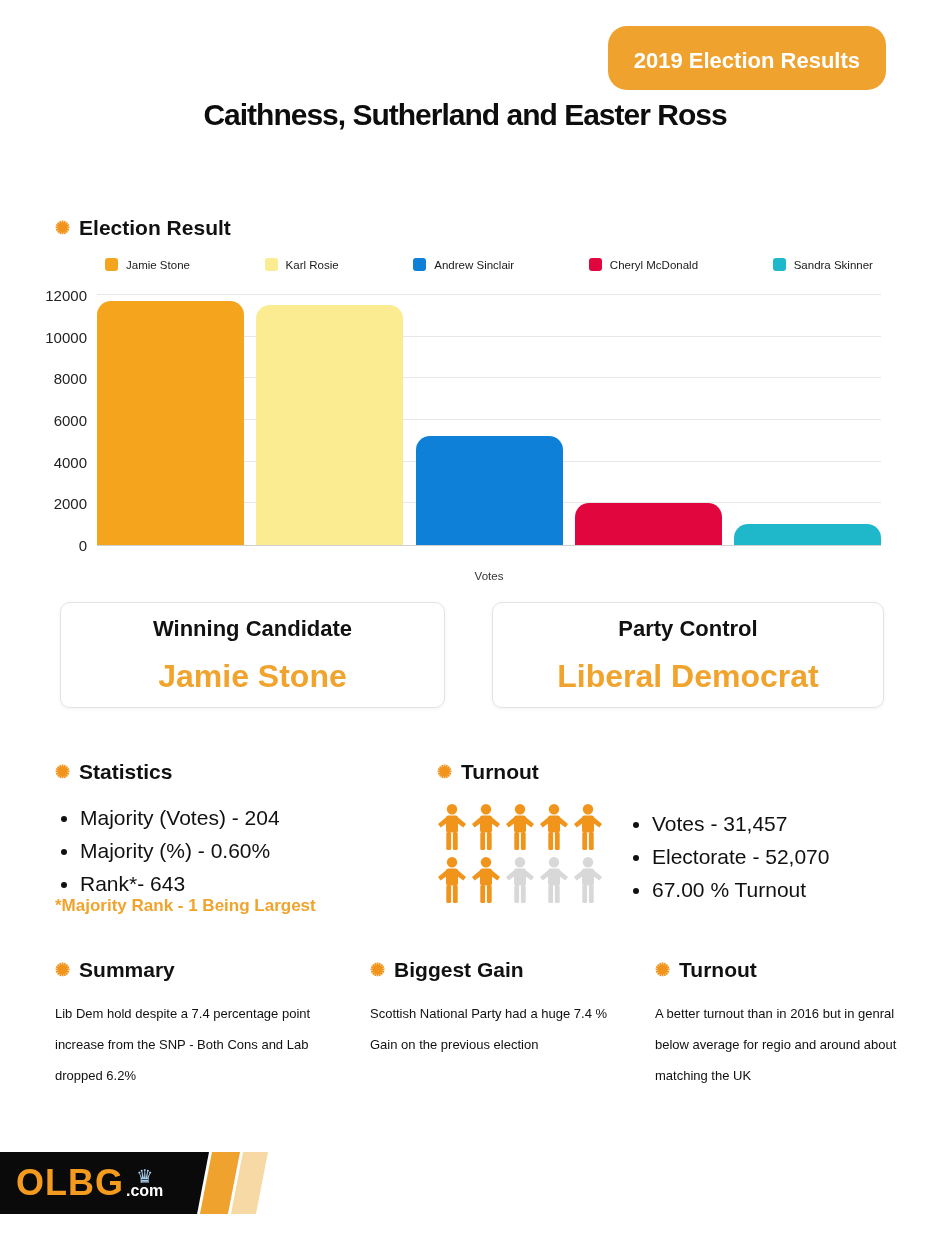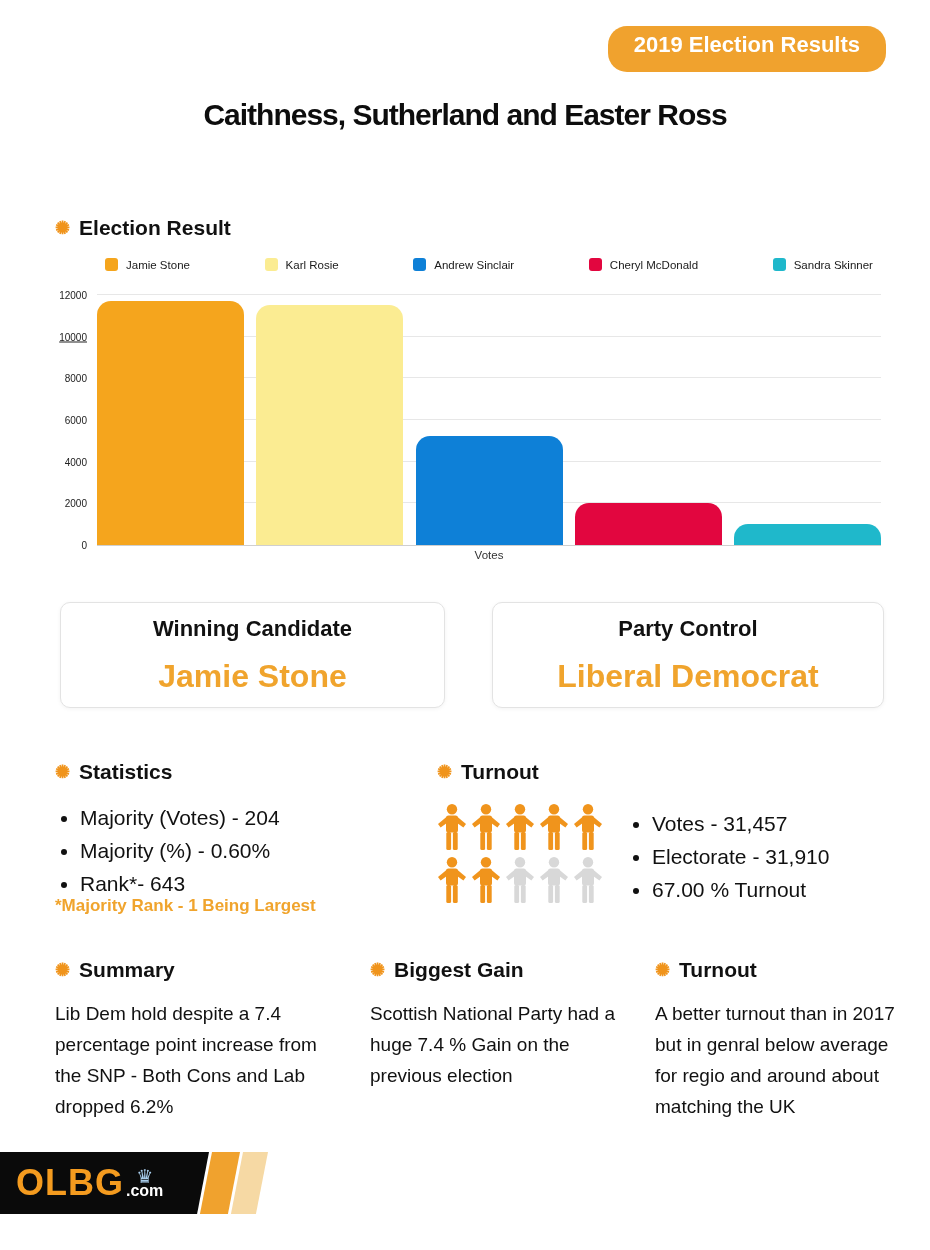--- a/index.html
+++ b/index.html
@@ -1,46 +1,46 @@
 <!DOCTYPE html>
 <html><head>
 <meta charset="utf-8">
 <style>
   html,body{margin:0;padding:0;background:#fff;}
   .page{position:relative;width:930px;height:1250px;background:#ffffff;overflow:hidden;
         font-family:"Liberation Sans", sans-serif;color:var(--body,#1a1a1a);}
 
   
-  .badge{position:absolute;top:26px;right:44px;height:46px;line-height:38px;
+  .badge{position:absolute;top:26px;right:44px;height:32px;line-height:38px;
          background:var(--badge-bg,#F0A22E);color:#fff;font-weight:700;font-size:22px;
-         padding:0 26px;border-radius:19px;}
+         padding:16px 26px;border-radius:19px;}
 
   
   .title{position:absolute;top:98px;left:0;width:100%;text-align:center;margin:0;
          font-size:30px;font-weight:700;letter-spacing:-1px;color:#0d0d0d;}
 
   
   .sec-head{position:absolute;display:flex;align-items:center;gap:9px;
             font-size:21px;font-weight:700;color:#111;}
   .burst{color:var(--accent-deep,#F0941C);font-size:18px;line-height:1;}
 
   
   .legend{position:absolute;top:258px;left:97px;width:784px;display:flex;
           justify-content:space-between;align-items:center;padding:0 8px;box-sizing:border-box;}
   .legend .li{display:flex;align-items:center;gap:8px;font-size:11.5px;color:#1a1a1a;}
   .legend .sw{width:13px;height:13px;border-radius:3px;display:inline-block;}
   .plot{position:absolute;top:295px;left:97px;width:784px;height:250px;
         border-bottom:1px solid var(--axis,#CFCFCF);}
   .gridline{position:absolute;left:0;right:0;height:1px;background:var(--grid,#E7E7E7);}
-  .ytick{position:absolute;right:calc(100% + 10px);font-size:10px;color:#222;
+  .ytick{position:absolute;right:calc(100% + 10px);font-size:15px;color:#222;
          white-space:nowrap;transform:translateY(50%);}
   .bars{position:absolute;left:0;right:0;bottom:0;top:0;display:flex;
         justify-content:space-between;align-items:flex-end;}
   .bar{width:147px;border-radius:14px 14px 0 0;}
-  .xlabel{position:absolute;top:549px;left:97px;width:784px;text-align:center;
+  .xlabel{position:absolute;top:570px;left:97px;width:784px;text-align:center;
           font-size:11.5px;color:#333;}
 
   
   .card{position:absolute;top:602px;height:104px;background:#fff;
         border:1px solid var(--card-border,#E3E3E3);border-radius:10px;
         box-shadow:0 1px 4px rgba(0,0,0,0.05);display:flex;flex-direction:column;
         align-items:center;justify-content:center;gap:16px;}
   .card-label{font-size:22px;font-weight:700;color:#111;}
   .card-value{font-size:32px;font-weight:700;color:var(--accent,#F0A42D);}
   .card1{left:60px;width:383px;}
@@ -52,21 +52,21 @@
   .stats-list{position:absolute;top:806px;left:58px;}
   .turnout-list{position:absolute;top:812px;left:630px;}
   .footnote{position:absolute;top:896px;left:55px;font-size:17px;font-weight:700;
             color:var(--accent,#F0A42D);}
 
   
   .people{position:absolute;top:804px;left:437px;display:grid;
           grid-template-columns:repeat(5,34px);row-gap:3px;}
 
   
-  .para{position:absolute;font-size:19px;line-height:31px;color:#111;margin:0;}
+  .para{position:absolute;font-size:13px;line-height:31px;color:#111;margin:0;}
   .p1{top:998px;left:55px;width:290px;}
   .p2{top:998px;left:370px;width:265px;}
   .p3{top:998px;left:655px;width:252px;}
 
   
   .logo{position:absolute;top:1152px;left:0;width:280px;height:50px;}
   .logo-black{position:absolute;left:0;top:0;width:209px;height:62px;background:var(--logo-bg,#0A0A0A);
               clip-path:polygon(0 0,100% 0,94.3% 100%,0 100%);
               display:flex;align-items:center;padding-left:16px;box-sizing:border-box;}
   .logo-text{font-size:36px;font-weight:700;color:var(--logo-text,#F49B1F);letter-spacing:1px;}
@@ -122,21 +122,21 @@
         <div class="gridline" style="bottom: 66.6667%;"></div>
         <div class="gridline" style="bottom: 83.3333%;"></div>
         <div class="gridline" style="bottom: 100%;"></div>
       </div>
     <div id="yaxis">
         <span class="ytick" style="bottom: 0%;">0</span>
         <span class="ytick" style="bottom: 16.6667%;">2000</span>
         <span class="ytick" style="bottom: 33.3333%;">4000</span>
         <span class="ytick" style="bottom: 50%;">6000</span>
         <span class="ytick" style="bottom: 66.6667%;">8000</span>
-        <span class="ytick" style="bottom: 83.3333%; text-decoration: underline;">10000</span>
+        <span class="ytick" style="bottom: 83.3333%;">10000</span>
         <span class="ytick" style="bottom: 100%;">12000</span>
       </div>
     <div class="bars">
         <div class="bar" title="Jamie Stone: 11705" style="height: 97.5417%; background: rgb(245, 165, 29);"></div>
         <div class="bar" title="Karl Rosie: 11501" style="height: 95.8417%; background: rgb(251, 236, 146);"></div>
         <div class="bar" title="Andrew Sinclair: 5252" style="height: 43.7667%; background: rgb(14, 128, 215);"></div>
         <div class="bar" title="Cheryl McDonald: 1997" style="height: 16.6417%; background: rgb(226, 6, 63);"></div>
         <div class="bar" title="Sandra Skinner: 1002" style="height: 8.35%; background: rgb(31, 184, 203);"></div>
       </div>
   </div>
@@ -263,41 +263,41 @@
             <rect x="9" y="11.5" width="12" height="17" rx="2.5"></rect>
             <polygon points="10,12.5 1,20 3.6,23.6 11,18.2"></polygon>
             <polygon points="20,12.5 29,20 26.4,23.6 19,18.2"></polygon>
             <rect x="9.3" y="28" width="4.8" height="18" rx="1.5"></rect>
             <rect x="15.9" y="28" width="4.8" height="18" rx="1.5"></rect>
           </g>
         </svg></span>
     </div>
   <ul class="blist turnout-list">
     <li>Votes - 31,457</li>
-    <li>Electorate - 31,910</li>
+    <li>Electorate - 52,070</li>
     <li>67.00 % Turnout</li>
   </ul>
 
   <div class="sec-head" style="top:958px;left:55px;">
     <span class="burst">✺</span>
     <span>Summary</span>
   </div>
   <p class="para p1">Lib Dem hold despite a 7.4 percentage point increase from the SNP - Both Cons and Lab dropped 6.2%</p>
 
   <div class="sec-head" style="top:958px;left:370px;">
     <span class="burst">✺</span>
     <span>Biggest Gain</span>
   </div>
   <p class="para p2">Scottish National Party had a huge 7.4 % Gain on the previous election</p>
 
   <div class="sec-head" style="top:958px;left:655px;">
     <span class="burst">✺</span>
     <span>Turnout</span>
   </div>
-  <p class="para p3">A better turnout than in 2017 but in genral below average for regio and around about matching the UK</p>
+  <p class="para p3">A better turnout than in 2016 but in genral below average for regio and around about matching the UK</p>
 
   <div class="logo">
     <div class="logo-black">
       <span class="logo-text">OLBG</span>
       <span class="logo-right">
         <span class="logo-crown">♛</span>
         <span class="logo-com">.com</span>
       </span>
     </div>
     <div class="stripe stripe-orange"></div>

